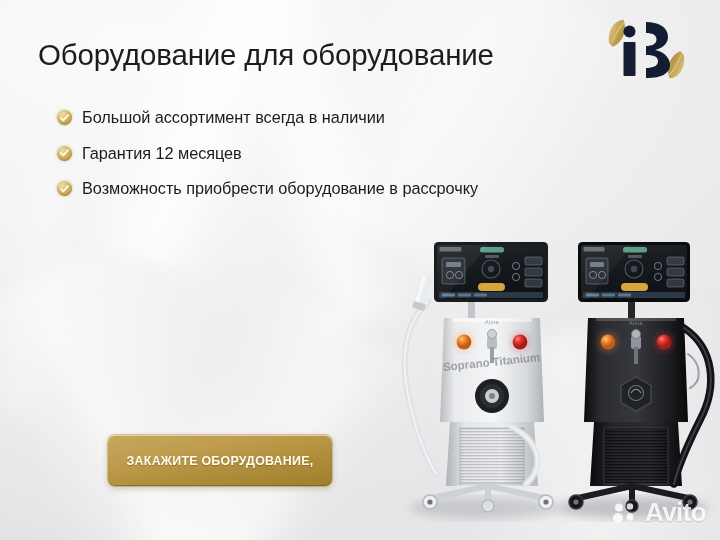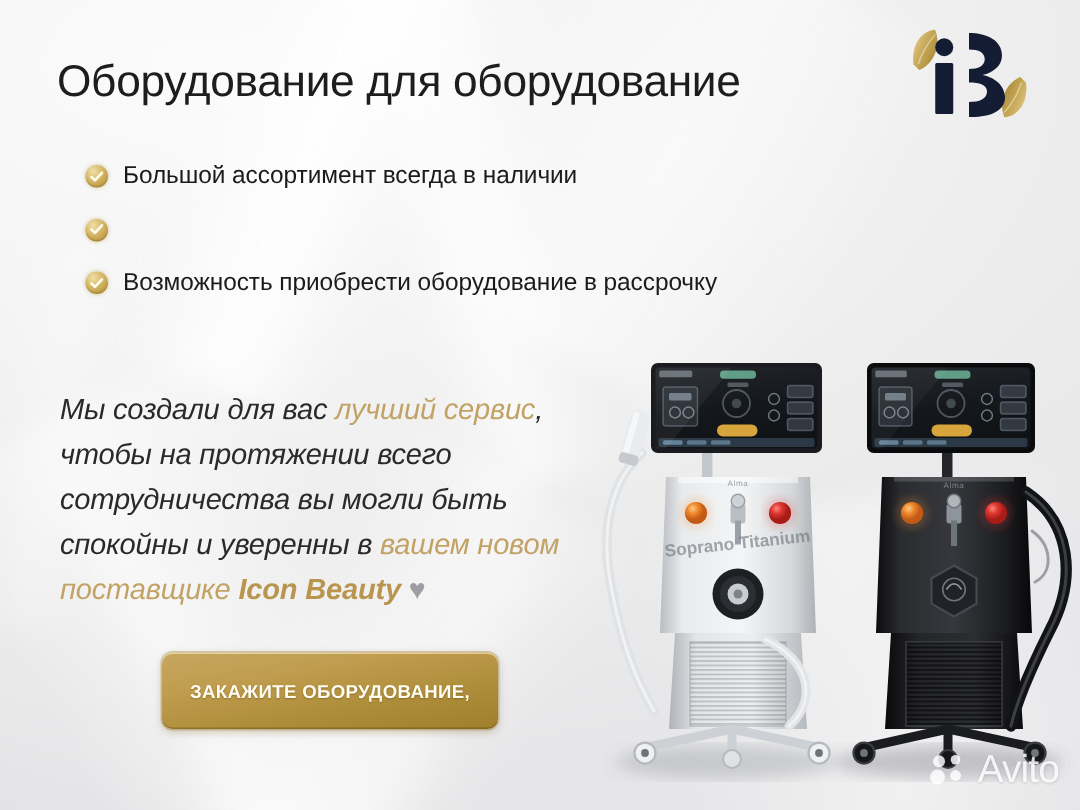--- a/index.html
+++ b/index.html
@@ -104,21 +104,21 @@
   .devices { position:absolute; left:392px; top:236px; width:328px; height:290px; }
   .devices svg { display:block; }
 
   
   .avito {
     position:absolute; right:14px; bottom:12px;
     display:flex; align-items:center; gap:5px;
     opacity:.92;
   }
   .avito .aw {
-    font-size:26px; font-weight:400; letter-spacing:-.6px;
+    font-size:26px; font-weight:700; letter-spacing:-.6px;
     color:rgba(255,255,255,.92);
     text-shadow:0 1px 2px rgba(120,120,125,.35);
   }
 </style>
 </head>
 <body>
 
 <div class="canvas">
 
   <div class="silk">
@@ -178,32 +178,32 @@
           </svg>
       </span>
       <span class="blabel">Большой ассортимент всегда в наличии</span>
     </div>
     <div class="bullet">
       <span class="bdot">
         <svg width="9" height="8" viewBox="0 0 9 8">
             <path d="M1 4 L3.3 6.3 L8 1.2" stroke="#fffdf0" stroke-width="1.7" fill="none" stroke-linecap="round" stroke-linejoin="round"></path>
           </svg>
       </span>
+      <span class="blabel">Гарантия 12 месяцев</span>
     </div>
     <div class="bullet">
       <span class="bdot">
         <svg width="9" height="8" viewBox="0 0 9 8">
             <path d="M1 4 L3.3 6.3 L8 1.2" stroke="#fffdf0" stroke-width="1.7" fill="none" stroke-linecap="round" stroke-linejoin="round"></path>
           </svg>
       </span>
       <span class="blabel">Возможность приобрести оборудование в рассрочку</span>
     </div>
   </div>
 
-  <div class="para"><span>Мы создали для вас </span><span class="gold">лучший сервис</span><span>, чтобы на протяжении всего сотрудничества вы могли быть спокойны и уверенны в </span><span class="gold">вашем новом поставщике </span><span class="brand">Icon Beauty</span> <span class="heart">♥</span></div>
 
   <button class="cta">
     <span>ЗАКАЖИТЕ ОБОРУДОВАНИЕ,</span>
   </button>
 
   <div class="devices">
     <svg width="328" height="290" viewBox="0 0 328 290" xmlns="http://www.w3.org/2000/svg">
       <defs>
         <linearGradient id="whBody" x1="0" y1="0" x2="1" y2="0">
           <stop offset="0%" stop-color="#b9bcc0"></stop>

